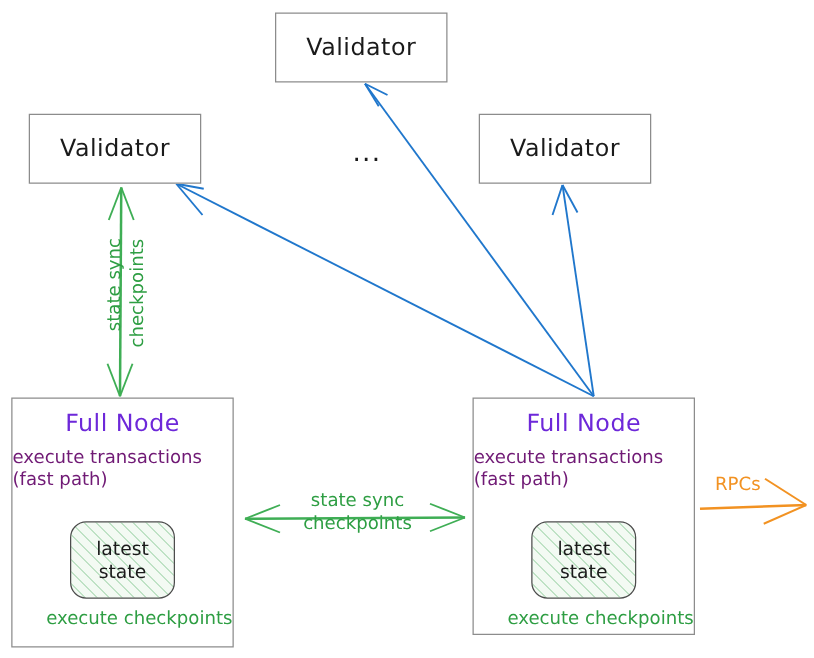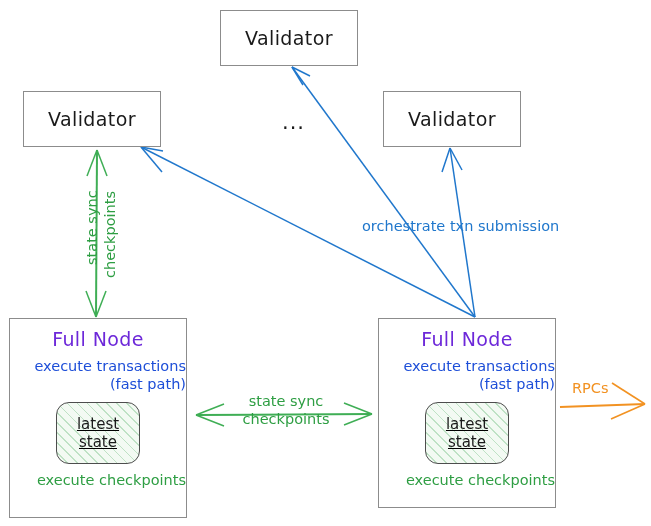--- a/index.html
+++ b/index.html
@@ -35,50 +35,49 @@
     letter-spacing: 0.4px;
   }
   .fullnode-title {
     text-align: center;
     font-size: 19px;
     color: #6d28d9;
     margin-top: 9px;
     letter-spacing: 0.4px;
   }
   .fullnode-blue {
-    text-align: right;
-    font-size: 14.5px;
-    color: #1d4ed8;
+    text-align: left;
+    font-size: 14.5px;
+    color: #701a75;
     line-height: 1.25;
     margin-top: 7px;
   }
   .fullnode-green {
     text-align: right;
     font-size: 14.5px;
     color: #2e9e43;
     margin-top: 8px;
   }
   .state-box {
     width: 84px;
     height: 62px;
-    margin: 9px auto 0 auto;
+    margin: 24px auto 0 auto;
     border: 1.8px solid #4d4d4d;
     border-radius: 13px;
     background-color: #f3faf3;
     background-image: repeating-linear-gradient(
         45deg,
         rgba(70,170,90,0.30) 0px,
         rgba(70,170,90,0.30) 1.1px,
         rgba(255,255,255,0) 1.1px,
         rgba(255,255,255,0) 7px);
     display: flex;
     align-items: center;
     justify-content: center;
     box-sizing: border-box;
-    text-decoration: underline;
   }
   .state-text {
     text-align: center;
     font-size: 15px;
     color: #1a1a1a;
     line-height: 1.2;
   }
   .dots {
     position: absolute;
     font-size: 21px;
@@ -197,21 +196,20 @@
     </div>
     <div class="state-box">
       <div class="state-text">
         <div>latest</div>
         <div>state</div>
       </div>
     </div>
     <div class="fullnode-green">execute checkpoints</div>
   </div>
 
-  <div class="edge-label blue" style="left:362px; top:217px; z-index:6;">orchestrate txn submission</div>
 
   <div class="vert-label" style="left:84px; top:265px; z-index:6;">state sync</div>
   <div class="vert-label" style="left:102px; top:278px; z-index:6;">checkpoints</div>
 
   <div class="edge-label green" style="left:226px; top:392px; width:120px; z-index:6;">
     <div>state sync</div>
     <div>checkpoints</div>
   </div>
 
   <div class="edge-label orange" style="left:572px; top:379px; z-index:6;">RPCs</div>

